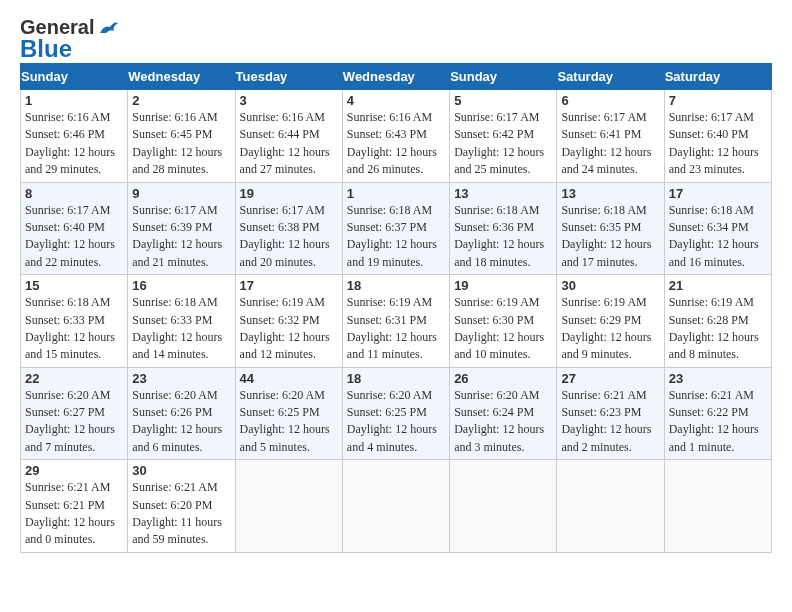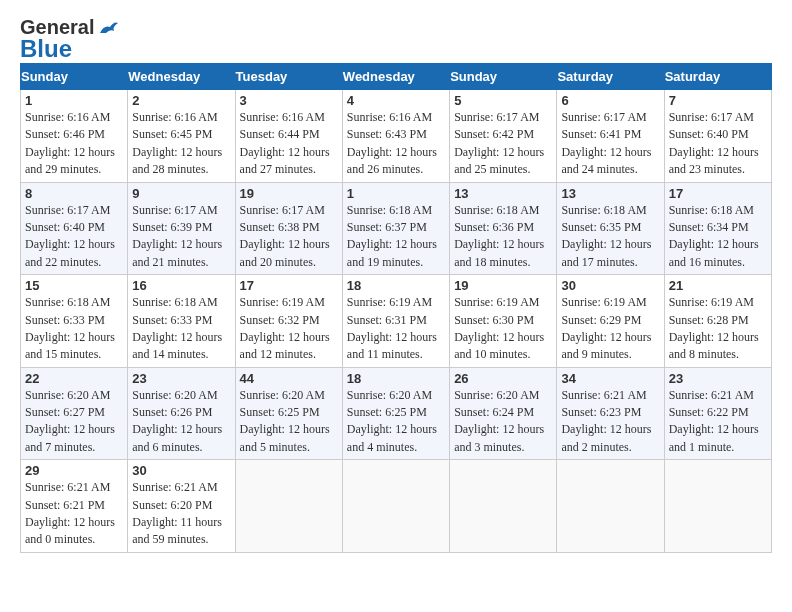--- a/index.html
+++ b/index.html
@@ -218,21 +218,21 @@
           </td>
           <td>
             <span class="day-num">18</span>
             <div class="day-info">Sunrise: 6:20 AM<br>Sunset: 6:25 PM<br>Daylight: 12 hours<br>and 4 minutes.</div>
           </td>
           <td>
             <span class="day-num">26</span>
             <div class="day-info">Sunrise: 6:20 AM<br>Sunset: 6:24 PM<br>Daylight: 12 hours<br>and 3 minutes.</div>
           </td>
           <td>
-            <span class="day-num">34</span>
+            <span class="day-num">27</span>
             <div class="day-info">Sunrise: 6:21 AM<br>Sunset: 6:23 PM<br>Daylight: 12 hours<br>and 2 minutes.</div>
           </td>
           <td>
             <span class="day-num">23</span>
             <div class="day-info">Sunrise: 6:21 AM<br>Sunset: 6:22 PM<br>Daylight: 12 hours<br>and 1 minute.</div>
           </td>
         </tr>
         <tr>
           <td>
             <span class="day-num">29</span>

